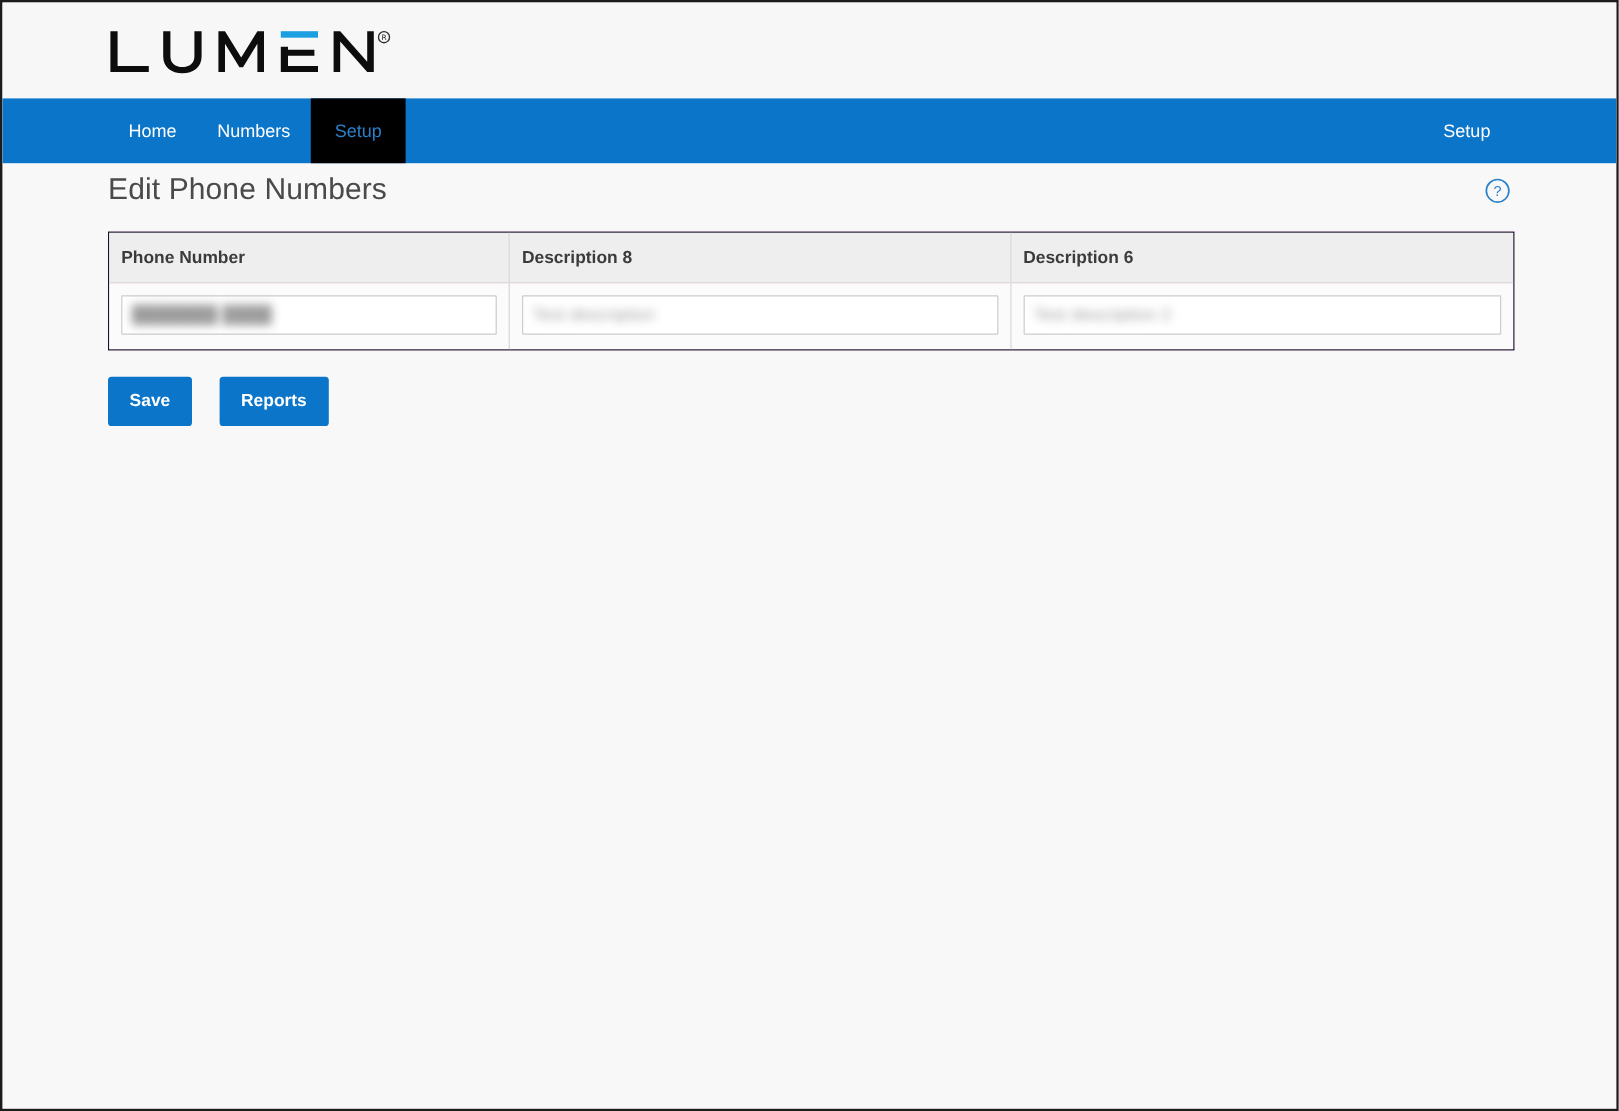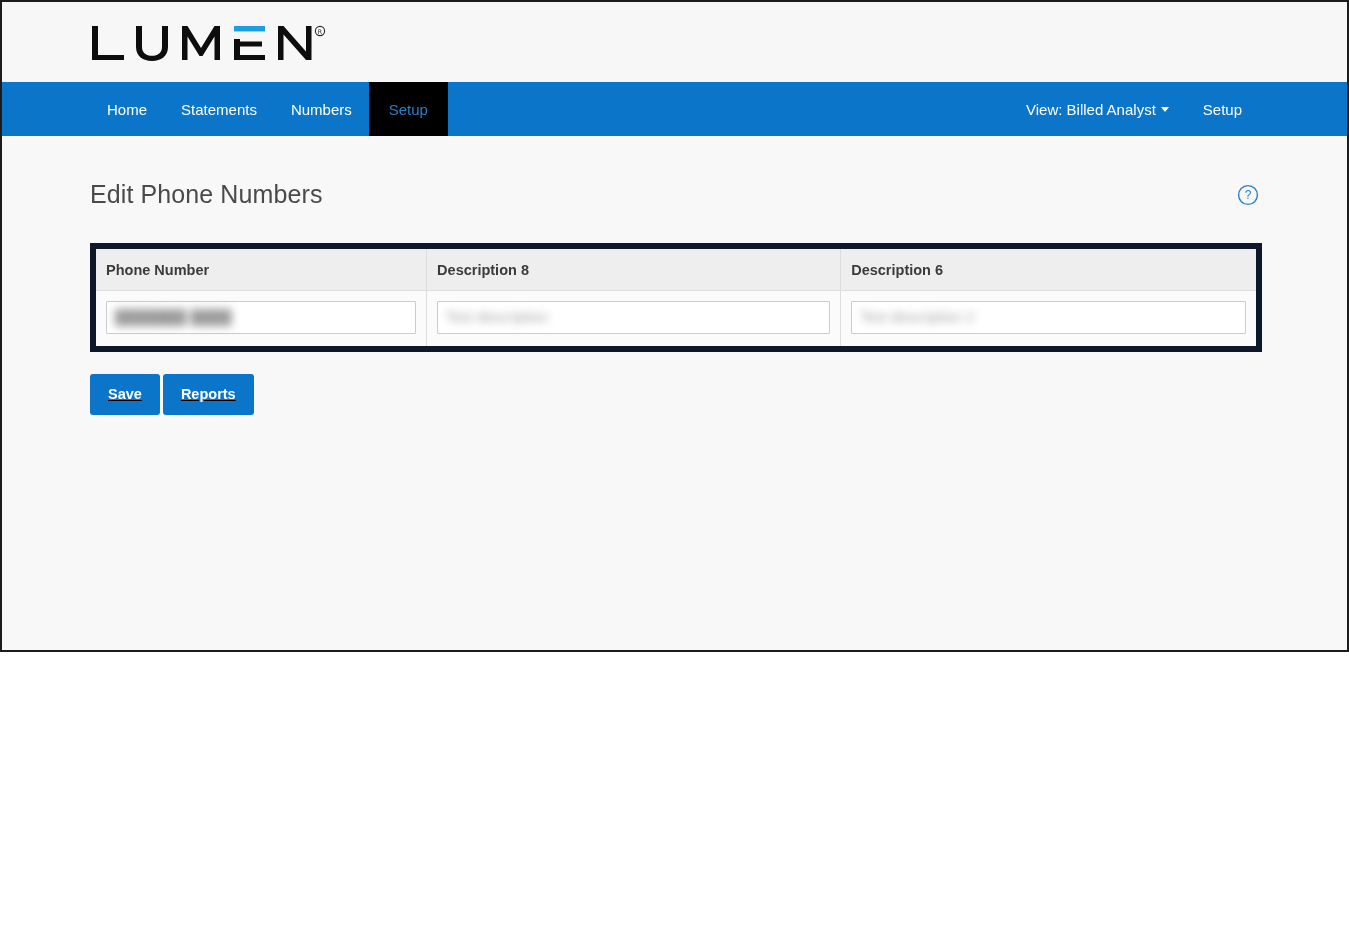--- a/index.html
+++ b/index.html
@@ -7,21 +7,21 @@
     padding: 0;
     background: #ffffff;
   }
   body {
     font-family: "Liberation Sans", sans-serif;
     -webkit-font-smoothing: antialiased;
   }
   #app {
     position: relative;
     width: 1349px;
-    height: 652px;
+    height: 926px;
     box-sizing: border-box;
     border: 2px solid #1c1c1c;
     background: #f8f8f8;
     overflow: hidden;
   }
 
   
   .masthead {
     height: 80px;
     background: #f7f7f7;
@@ -84,42 +84,42 @@
   }
 
   
   .content {
     padding: 0 88px;
     position: relative;
   }
   .page-head {
     display: flex;
     align-items: center;
-    padding-top: 44px;
+    padding-top: 8px;
     text-align: center;
   }
   .page-title {
     font-size: 25px;
     font-weight: 400;
     color: #4a4a4a;
     margin: 0;
     letter-spacing: 0.1px;
   }
   .help-circle {
     margin-left: auto;
     width: 22px;
     height: 22px;
     cursor: pointer;
   }
 
   
   .grid {
-    margin-top: 34px;
+    margin-top: 20px;
     width: 1172px;
-    border: 6px solid #0f172a;
+    border: 1px solid #0f172a;
     border-collapse: separate;
     background: #f9a8d4;
     box-sizing: border-box;
   }
   table.grid-table {
     width: 100%;
     border-collapse: collapse;
     table-layout: fixed;
   }
   table.grid-table th {
@@ -165,22 +165,21 @@
     filter: blur(4px);
     pointer-events: none;
     white-space: nowrap;
     letter-spacing: 0.3px;
   }
 
   
   .btn-row {
     margin-top: 22px;
     display: flex;
-    gap: 3px;
-    text-decoration: underline;
+    gap: 23px;
   }
   .btn {
     background: #0b75c9;
     color: #ffffff;
     border: none;
     border-radius: 3px;
     font-family: "Liberation Sans", sans-serif;
     font-size: 14.5px;
     font-weight: bold;
     padding: 0 18px;
@@ -216,34 +215,27 @@
       </svg>
     </div>
   </div>
 
   <div class="navbar">
     <div class="nav-left">
       <a class="nav-item">
         <span>Home</span>
       </a>
       <a class="nav-item">
-        <span>Statements</span>
-      </a>
-      <a class="nav-item">
         <span>Numbers</span>
       </a>
       <a class="nav-item active">
         <span>Setup</span>
       </a>
     </div>
     <div class="nav-right">
-      <a class="nav-item">
-        <span>View: Billed Analyst</span>
-        <span class="caret"></span>
-      </a>
       <a class="nav-item">
         <span>Setup</span>
       </a>
     </div>
   </div>
 
   <div class="content">
 
     <div class="page-head">
       <h1 class="page-title">Edit Phone Numbers</h1>

